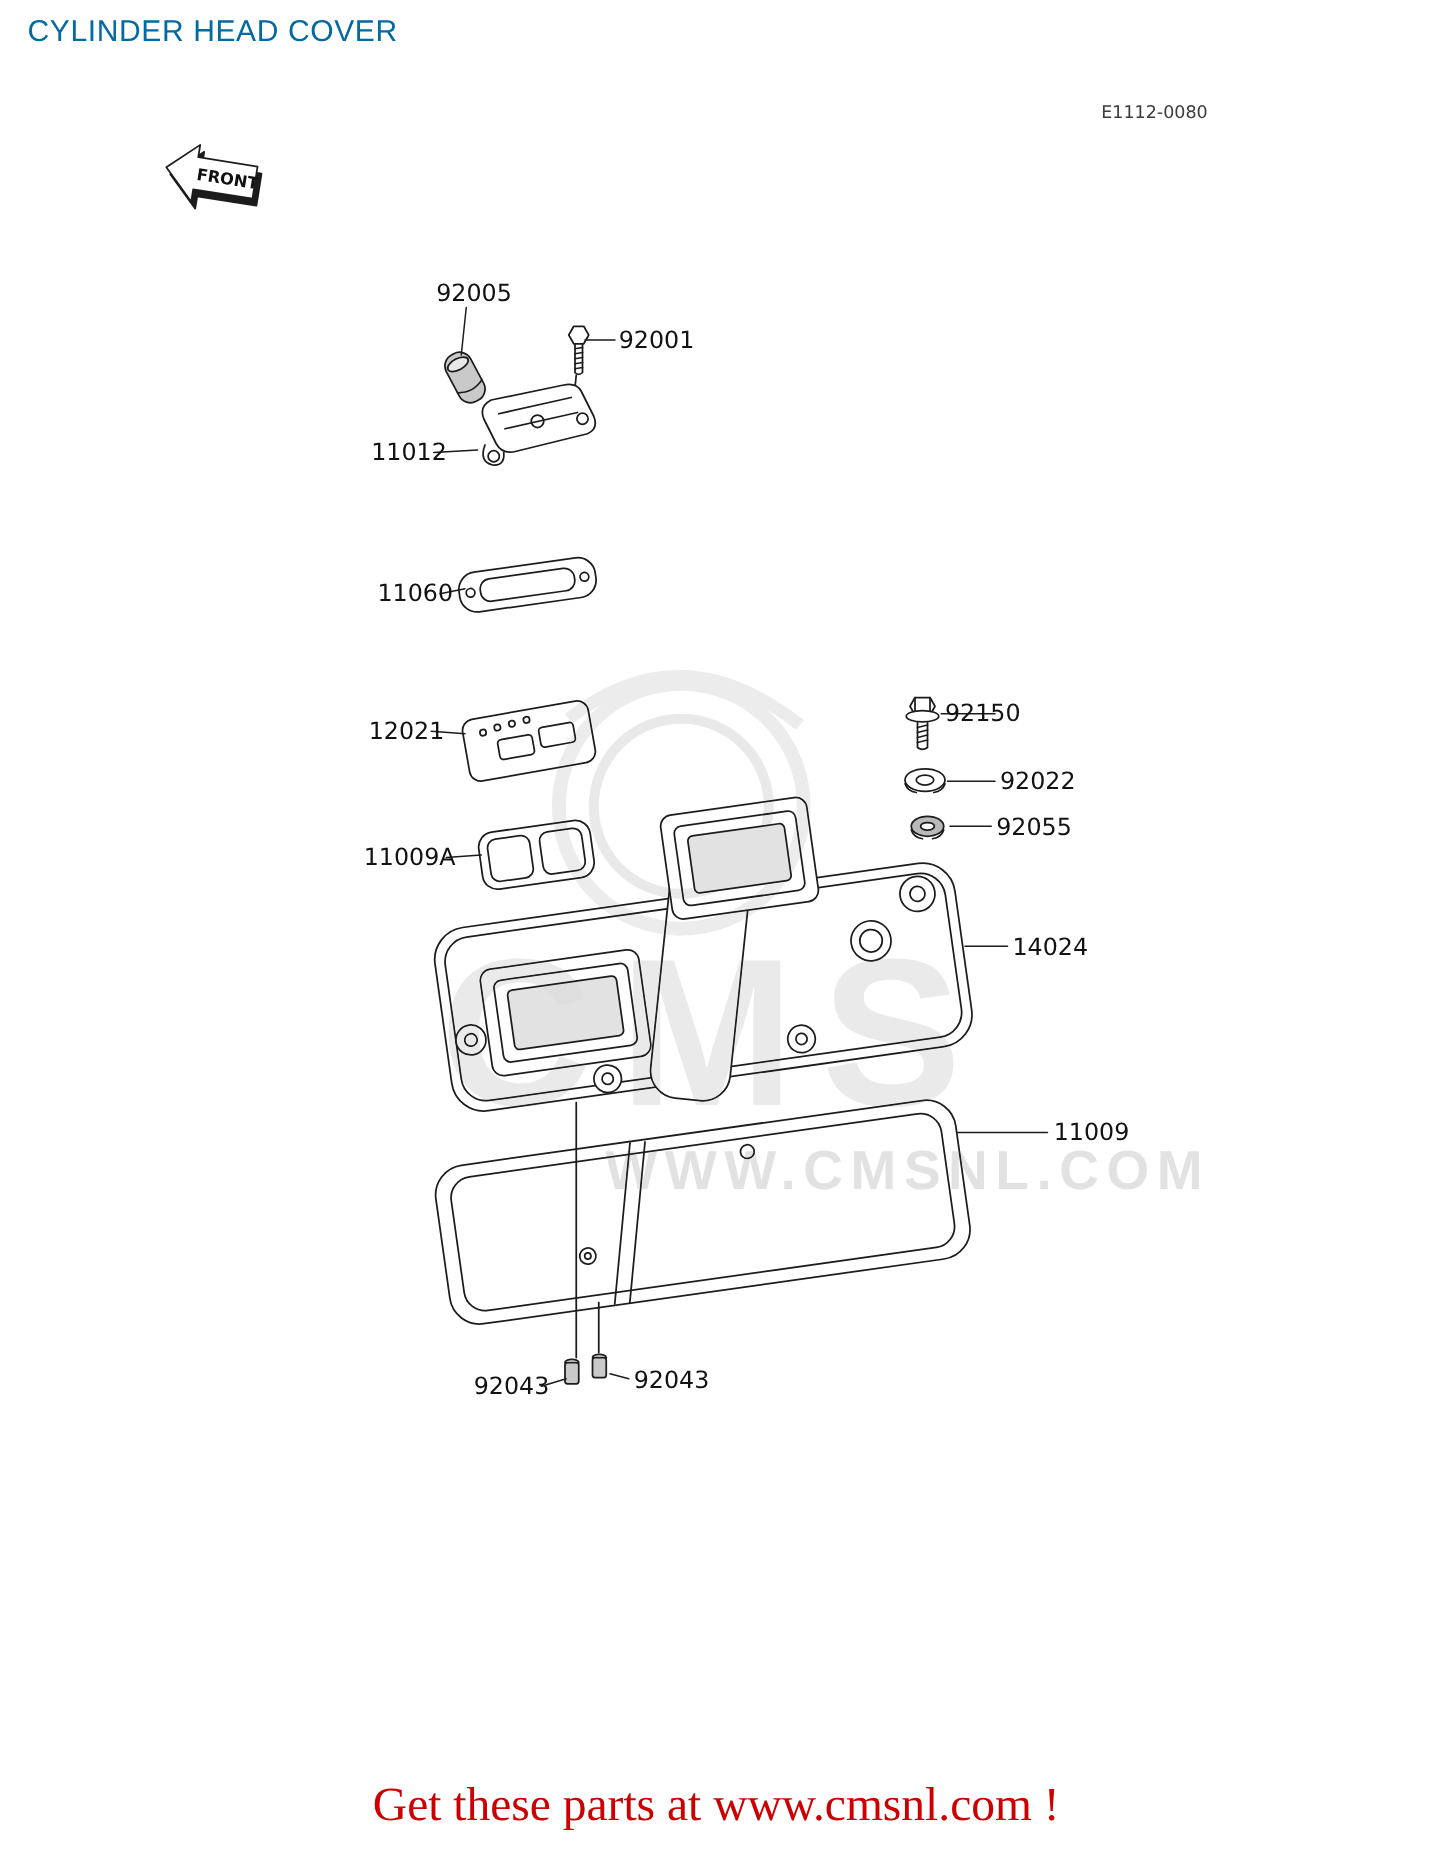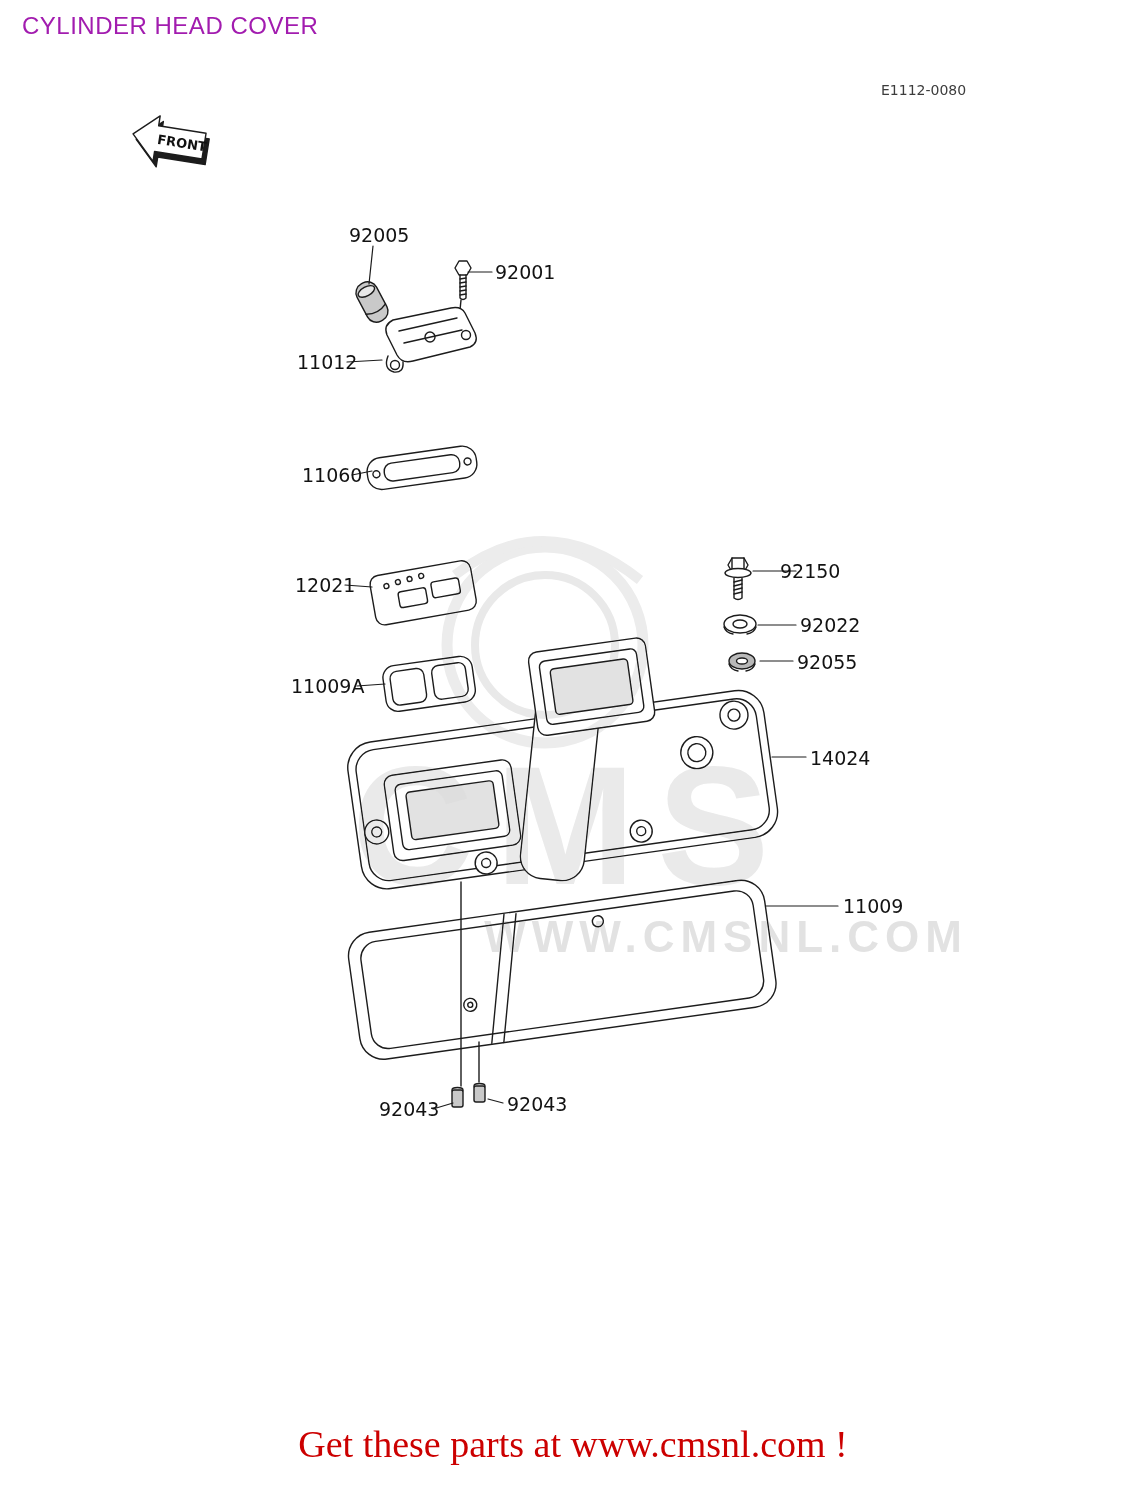--- a/index.html
+++ b/index.html
@@ -3,21 +3,21 @@
 <meta charset="utf-8">
 <style>
   html,body { margin:0; padding:0; background:#ffffff; }
   .page {
     position:relative; width:1146px; height:1500px; background:#ffffff;
     overflow:hidden; font-family:"DejaVu Sans", sans-serif;
   }
   .title {
     position:absolute; left:22px; top:12px;
     font-family:"Liberation Sans", sans-serif;
-    font-size:24px; color:#a21caf; letter-spacing:.5px; white-space:nowrap;
+    font-size:24px; color:#0369a1; letter-spacing:.5px; white-space:nowrap;
   }
   .refcode {
     position:absolute; left:858px; top:82px;
     font-size:14px; color:#3c3c3c; white-space:nowrap;margin-left:23px;
   }
   .plabel {
     position:absolute; font-size:19px; line-height:16px; color:#121212;
     white-space:nowrap;
   }
   .footer {
@@ -209,21 +209,21 @@
     </svg>
     <div class="wm-logo">CMS</div>
     <div class="wm-url">WWW.CMSNL.COM</div>
   </div>
 
   <div class="plabel" style="left:349px; top:227px;">92005</div>
   <div class="plabel" style="left:495px; top:264px;">92001</div>
   <div class="plabel" style="left:297px; top:354px;">11012</div>
   <div class="plabel" style="left:302px; top:467px;">11060</div>
   <div class="plabel" style="left:295px; top:577px;">12021</div>
-  <div class="plabel" style="left:780px; top:563px;">92150</div>
+  <div class="plabel" style="left:756px; top:563px;">92150</div>
   <div class="plabel" style="left:800px; top:617px;">92022</div>
   <div class="plabel" style="left:797px; top:654px;">92055</div>
   <div class="plabel" style="left:291px; top:678px;">11009A</div>
   <div class="plabel" style="left:810px; top:750px;">14024</div>
   <div class="plabel" style="left:843px; top:898px;">11009</div>
   <div class="plabel" style="left:379px; top:1101px;">92043</div>
   <div class="plabel" style="left:507px; top:1096px;">92043</div>
 
   <div class="footer">Get these parts at www.cmsnl.com !</div>
 

